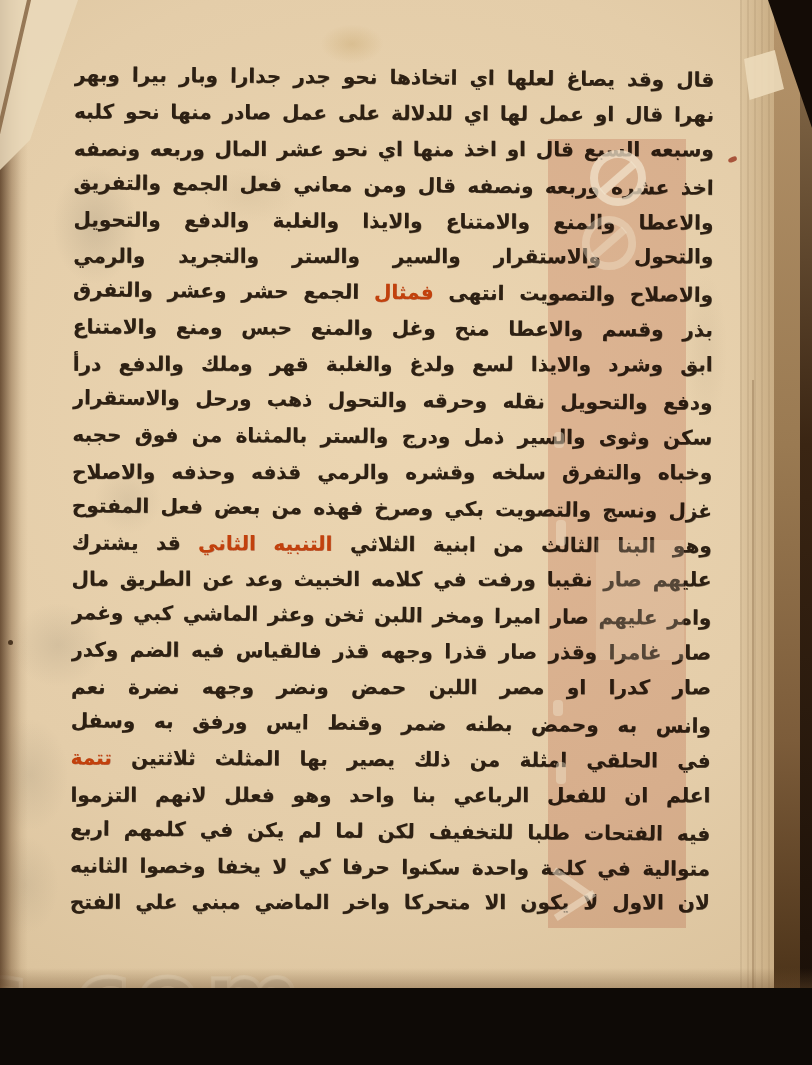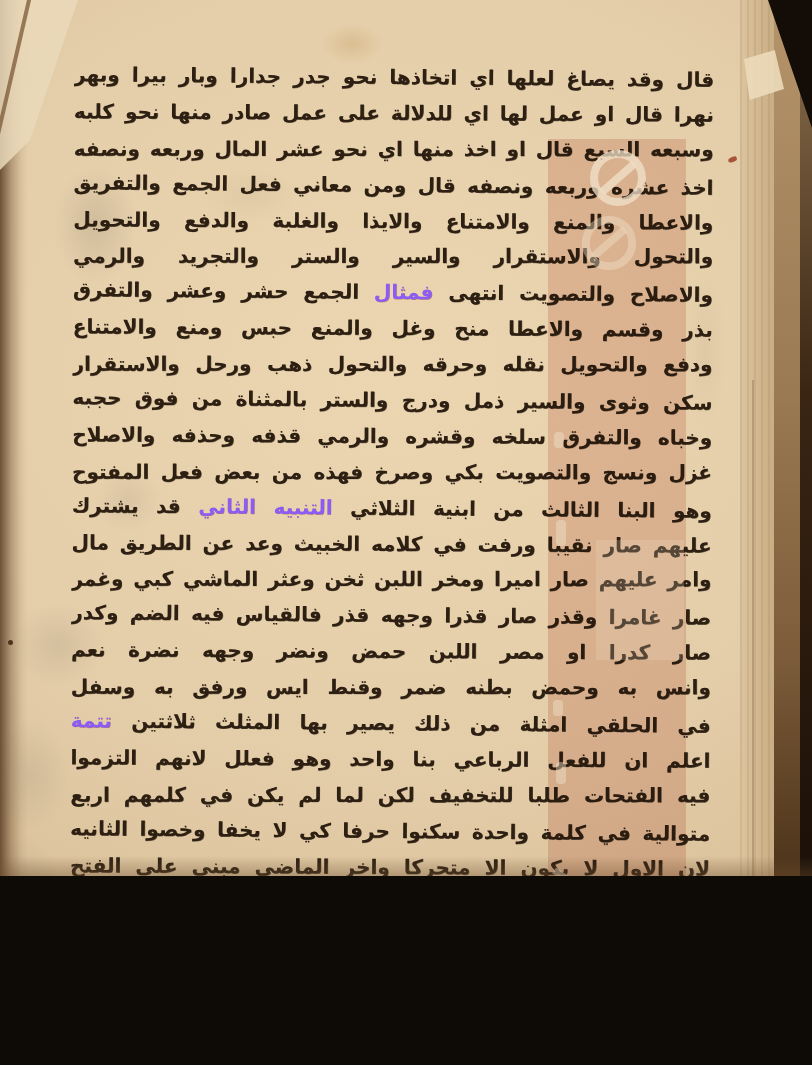--- a/index.html
+++ b/index.html
@@ -1,17 +1,17 @@
 <!DOCTYPE html>
 <html lang="ar" dir="rtl"><head>
 <meta charset="utf-8">
 <style>
   html,body{margin:0;padding:0;width:812px;height:1065px;overflow:hidden;background:#0e0a06;}
   *{box-sizing:border-box;}
-  .scan{position:relative;width:812px;height:876px;overflow:hidden;
+  .scan{position:relative;width:812px;height:988px;overflow:hidden;
     font-family:"DejaVu Sans",sans-serif;}
   
   .paper{position:absolute;inset:0;
     background:
       radial-gradient(ellipse 120% 90% at 48% 42%, #ecd6b2 0%, #e4cda9 50%, #dcc49e 72%, #cdb289 90%, #bda078 100%);
   }
   
   .stains{position:absolute;inset:0;pointer-events:none;background:
     radial-gradient(60px 85px at 95px 225px, rgba(128,118,98,.22), transparent 70%),
     radial-gradient(48px 48px at 128px 500px, rgba(135,122,100,.14), transparent 70%),
@@ -26,21 +26,21 @@
   
   .text-block{position:absolute;top:60px;right:100px;left:72px;z-index:2;
     direction:rtl;transform:rotate(.3deg);color:#2d2013;}
   .line{height:35.9px;line-height:35.9px;overflow:hidden;
     font-size:20px;font-weight:700;letter-spacing:0px;
     text-align:justify;text-align-last:justify;white-space:normal;
     text-shadow:.4px .4px .6px rgba(45,32,19,.55);}
   .line:nth-child(3n){transform:rotate(-.25deg);}
   .line:nth-child(3n+1){transform:rotate(.2deg);}
   .ink{color:#2d2013;}
-  .rubric{color:#8b5cf6;text-shadow:.4px .4px .6px rgba(140,40,28,.5);}
+  .rubric{color:#c2410c;text-shadow:.4px .4px .6px rgba(140,40,28,.5);}
   
   .wm-band{position:absolute;left:548px;top:139px;width:138px;height:789px;z-index:3;
     background:rgba(206,118,102,.28);mix-blend-mode:multiply;pointer-events:none;}
   .wm-band-light{position:absolute;left:596px;top:540px;width:88px;height:120px;z-index:4;
     background:rgba(238,224,198,.22);pointer-events:none;}
   .wm-circle{position:absolute;z-index:4;pointer-events:none;}
   .wm-dot{position:absolute;z-index:4;width:10px;height:16px;border-radius:4px;
     background:rgba(240,226,202,.45);pointer-events:none;}
   .wm-chev{position:absolute;z-index:4;width:46px;height:7px;background:rgba(240,226,202,.55);
     pointer-events:none;}
@@ -91,20 +91,21 @@
 
   <div class="text-block">
       <div class="line"><span class="ink">قال وقد يصاغ لعلها اي اتخاذها نحو جدر جدارا وبار بيرا وبهر</span></div>
       <div class="line"><span class="ink">نهرا قال او عمل لها اي للدلالة على عمل صادر منها نحو كلبه الكلب</span></div>
       <div class="line"><span class="ink">وسبعه السبع قال او اخذ منها اي نحو عشر المال وربعه ونصفه</span></div>
       <div class="line"><span class="ink">اخذ عشره وربعه ونصفه قال ومن معاني فعل الجمع والتفريق</span></div>
       <div class="line"><span class="ink">والاعطا والمنع والامتناع والايذا والغلبة والدفع والتحويل</span></div>
       <div class="line"><span class="ink">والتحول والاستقرار والسير والستر والتجريد والرمي</span></div>
       <div class="line"><span class="ink">والاصلاح والتصويت انتهى</span><span class="rubric"> فمثال</span><span class="ink"> الجمع حشر وعشر والتفرق</span></div>
       <div class="line"><span class="ink">بذر وقسم والاعطا منح وغل والمنع حبس ومنع والامتناع</span></div>
+      <div class="line"><span class="ink">ابق وشرد والايذا لسع ولدغ والغلبة قهر وملك والدفع درأ</span></div>
       <div class="line"><span class="ink">ودفع والتحويل نقله وحرقه والتحول ذهب ورحل والاستقرار</span></div>
       <div class="line"><span class="ink">سكن وثوى والسير ذمل ودرج والستر بالمثناة من فوق حجبه</span></div>
       <div class="line"><span class="ink">وخباه والتفرق سلخه وقشره والرمي قذفه وحذفه والاصلاح</span></div>
       <div class="line"><span class="ink">غزل ونسج والتصويت بكي وصرخ فهذه من بعض فعل المفتوح</span></div>
       <div class="line"><span class="ink">وهو البنا الثالث من ابنية الثلاثي</span><span class="rubric"> التنبيه الثاني</span><span class="ink"> قد يشترك</span></div>
       <div class="line"><span class="ink">عليهم صار نقيبا ورفت في كلامه الخبيث وعد عن الطريق مال</span></div>
       <div class="line"><span class="ink">وامر عليهم صار اميرا ومخر اللبن ثخن وعثر الماشي كبي وغمر الماء</span></div>
       <div class="line"><span class="ink">صار غامرا وقذر صار قذرا وجهه قذر فالقياس فيه الضم وكدر</span></div>
       <div class="line"><span class="ink">صار كدرا او مصر اللبن حمض ونضر وجهه نضرة نعم</span></div>
       <div class="line"><span class="ink">وانس به وحمض بطنه ضمر وقنط ايس ورفق به وسفل</span></div>

